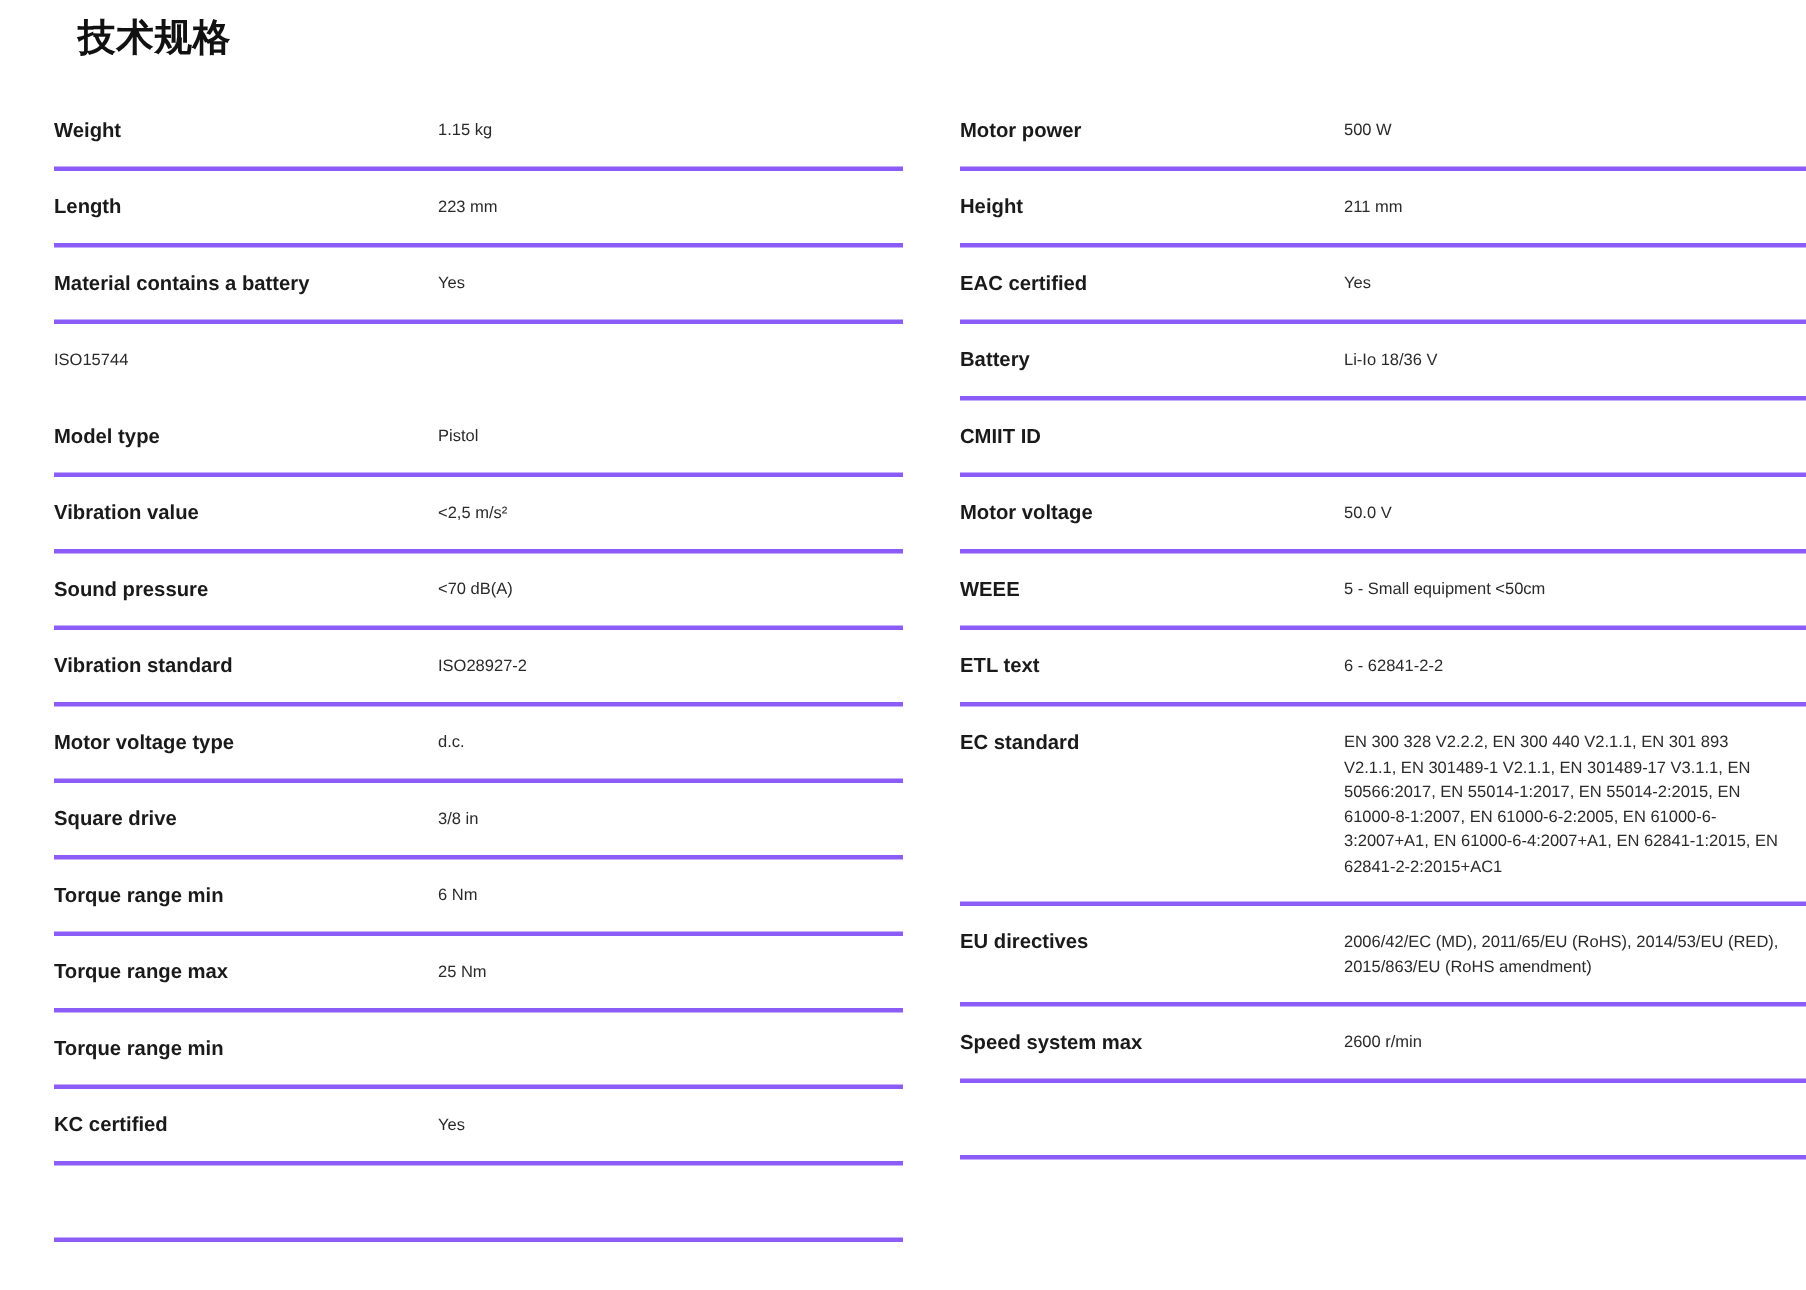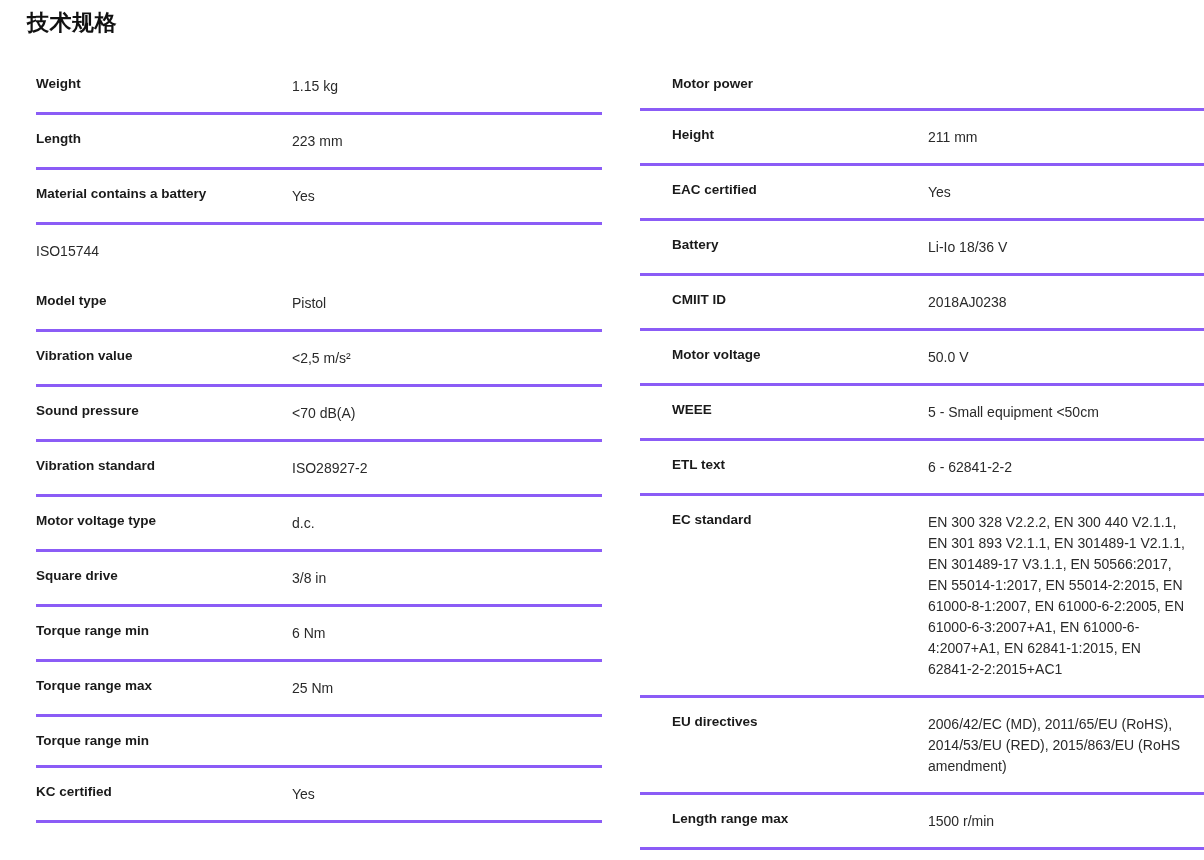--- a/index.html
+++ b/index.html
@@ -11,25 +11,25 @@
     color: #1a1a1a;
   }
   .page {
     width: 1204px;
     min-height: 860px;
     position: relative;
     padding: 0;
     overflow: hidden;
   }
   .page-title {
-    font-size: 22px;
+    font-size: 25px;
     font-weight: bold;
     color: #111111;
     margin: 0;
-    padding: 8px 0 0 27px;
+    padding: 8px 0 0 52px;
     letter-spacing: 0.5px;
   }
   .spec-columns {
     display: flex;
     flex-direction: row;
     align-items: flex-start;
     margin-top: 22px;
   }
   .spec-col {
     width: 602px;
@@ -53,27 +53,27 @@
     width: 256px;
     flex: 0 0 256px;
     font-size: 13.5px;
     font-weight: bold;
     color: #1a1a1a;
     line-height: 1.25;
     padding-right: 10px;
   }
   .spec-value {
     flex: 1 1 auto;
-    font-size: 14px;
+    font-size: 11px;
     font-weight: normal;
     color: #2a2a2a;
     line-height: 1.5;
     padding-right: 16px;
   }
-  .right .spec-label { width: 256px; flex: 0 0 256px; margin-left: 32px; }
+  .right .spec-label { width: 256px; flex: 0 0 256px; }
 </style>
 </head>
 <body>
 
 <div class="page">
 
   <h1 class="page-title">技术规格</h1>
 
   <div class="spec-columns">
 
@@ -134,36 +134,36 @@
       </div>
       <div class="spec-row">
         
         
       </div>
     </div>
 
     <div class="spec-col right">
       <div class="spec-row">
         <div class="spec-label">Motor power</div>
+        <div class="spec-value">500 W</div>
       </div>
       <div class="spec-row">
         <div class="spec-label">Height</div>
         <div class="spec-value">211 mm</div>
       </div>
       <div class="spec-row">
         <div class="spec-label">EAC certified</div>
         <div class="spec-value">Yes</div>
       </div>
       <div class="spec-row">
         <div class="spec-label">Battery</div>
         <div class="spec-value">Li-Io 18/36 V</div>
       </div>
       <div class="spec-row">
         <div class="spec-label">CMIIT ID</div>
-        <div class="spec-value">2018AJ0238</div>
       </div>
       <div class="spec-row">
         <div class="spec-label">Motor voltage</div>
         <div class="spec-value">50.0 V</div>
       </div>
       <div class="spec-row">
         <div class="spec-label">WEEE</div>
         <div class="spec-value">5 - Small equipment &lt;50cm</div>
       </div>
       <div class="spec-row">
@@ -172,22 +172,22 @@
       </div>
       <div class="spec-row">
         <div class="spec-label">EC standard</div>
         <div class="spec-value">EN 300 328 V2.2.2, EN 300 440 V2.1.1, EN 301 893 V2.1.1, EN 301489-1 V2.1.1, EN 301489-17 V3.1.1, EN 50566:2017, EN 55014-1:2017, EN 55014-2:2015, EN 61000-8-1:2007, EN 61000-6-2:2005, EN 61000-6-3:2007+A1, EN 61000-6-4:2007+A1, EN 62841-1:2015, EN 62841-2-2:2015+AC1</div>
       </div>
       <div class="spec-row">
         <div class="spec-label">EU directives</div>
         <div class="spec-value">2006/42/EC (MD), 2011/65/EU (RoHS), 2014/53/EU (RED), 2015/863/EU (RoHS amendment)</div>
       </div>
       <div class="spec-row">
-        <div class="spec-label">Length range max</div>
-        <div class="spec-value">1500 r/min</div>
+        <div class="spec-label">Speed system max</div>
+        <div class="spec-value">2600 r/min</div>
       </div>
       <div class="spec-row">
         
         
       </div>
 
     </div>
 
   </div>
 </div>

